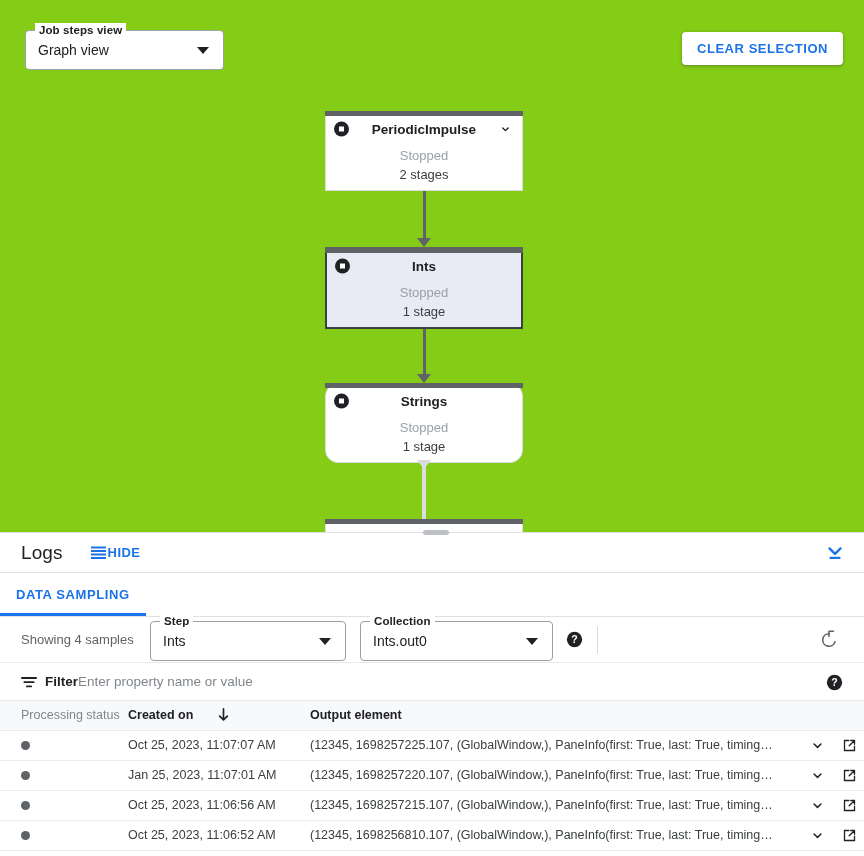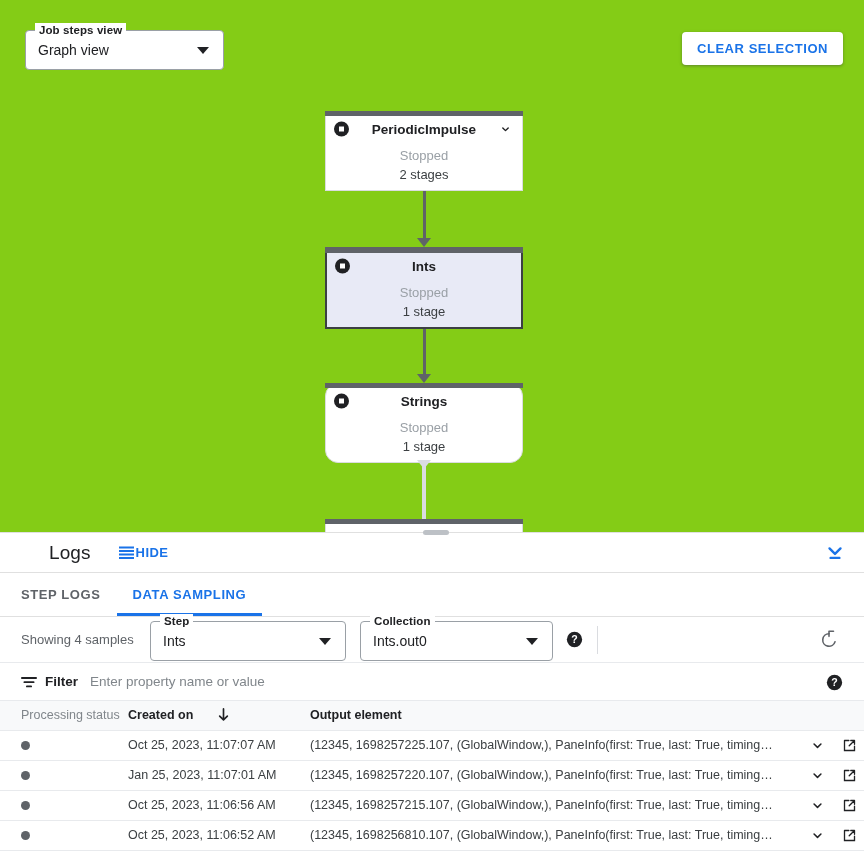--- a/index.html
+++ b/index.html
@@ -120,21 +120,20 @@
     background:#fff; border-top:1px solid #e0e0e0;
   }
   .drag-handle {
     position:absolute; left:423px; top:-3px; width:26px; height:5px;
     background:#bdc1c6; border-radius:3px;
   }
   .logs-header {
     position:relative; height:40px;
     display:flex; align-items:center;
     border-bottom:1px solid #e0e0e0;
-    padding-left:28px;
   }
   .logs-title { font-size:19px; color:#202124; margin-left:21px; letter-spacing:.1px; }
   .hide-btn {
     display:flex; align-items:center; gap:2px;
     margin-left:28px; color:#1a73e8; font-size:13px; font-weight:700;
     letter-spacing:.4px; cursor:pointer; background:none; border:none;
     font-family:inherit;
   }
   .hide-icon { width:15px; height:13px; display:block; }
   .collapse-btn {
@@ -172,21 +171,21 @@
 
   .filter-bar {
     position:relative; height:38px; display:flex; align-items:center;
     border-bottom:1px solid #e8eaed;
   }
   .filter-icon { margin-left:21px; width:16px; height:14px; display:block; }
   .filter-label { font-size:13.5px; font-weight:700; color:#202124; margin-left:8px; }
   .filter-input {
     border:none; outline:none; background:transparent;
     font-family:inherit; font-size:13.5px; color:#1d4ed8;
-    margin-left:12px; flex:1; padding:0;
+    margin-left:0; flex:1; padding:0;
   }
   .filter-input::placeholder { color:#80868b; }
   #filter-help { position:absolute; right:21px; top:11px; }
 
   
   .tbl { width:100%; border-collapse:collapse; table-layout:fixed; }
   .tbl thead tr { height:29px; background:#f8f9fa; }
   .tbl th {
     text-align:left; font-size:12.5px; font-weight:700;
     color:#202124; padding:0; vertical-align:middle;
@@ -313,21 +312,20 @@
 
       <span class="collapse-btn">
         <svg width="22" height="22" viewBox="0 0 24 24">
           <path d="M6 7l6 6 6-6" fill="none" stroke="#1a73e8" stroke-width="2.6" stroke-linecap="round" stroke-linejoin="round"></path>
           <rect x="6" y="16" width="12" height="2.6" rx="1" fill="#1a73e8"></rect>
         </svg>
       </span>
     </div>
 
     <div class="tabs">
-      <div class="tab" id="tab-step-logs">STEP LOGS</div>
       <div class="tab active" id="tab-data-sampling">DATA SAMPLING</div>
     </div>
 
     <div class="sampling-bar">
       <span class="showing-samples">Showing 4 samples</span>
 
       <div class="m-select" id="step-select">
         <span class="m-label">Step</span>
         <span class="m-value">Ints</span>
         <span class="m-arrow"></span>

